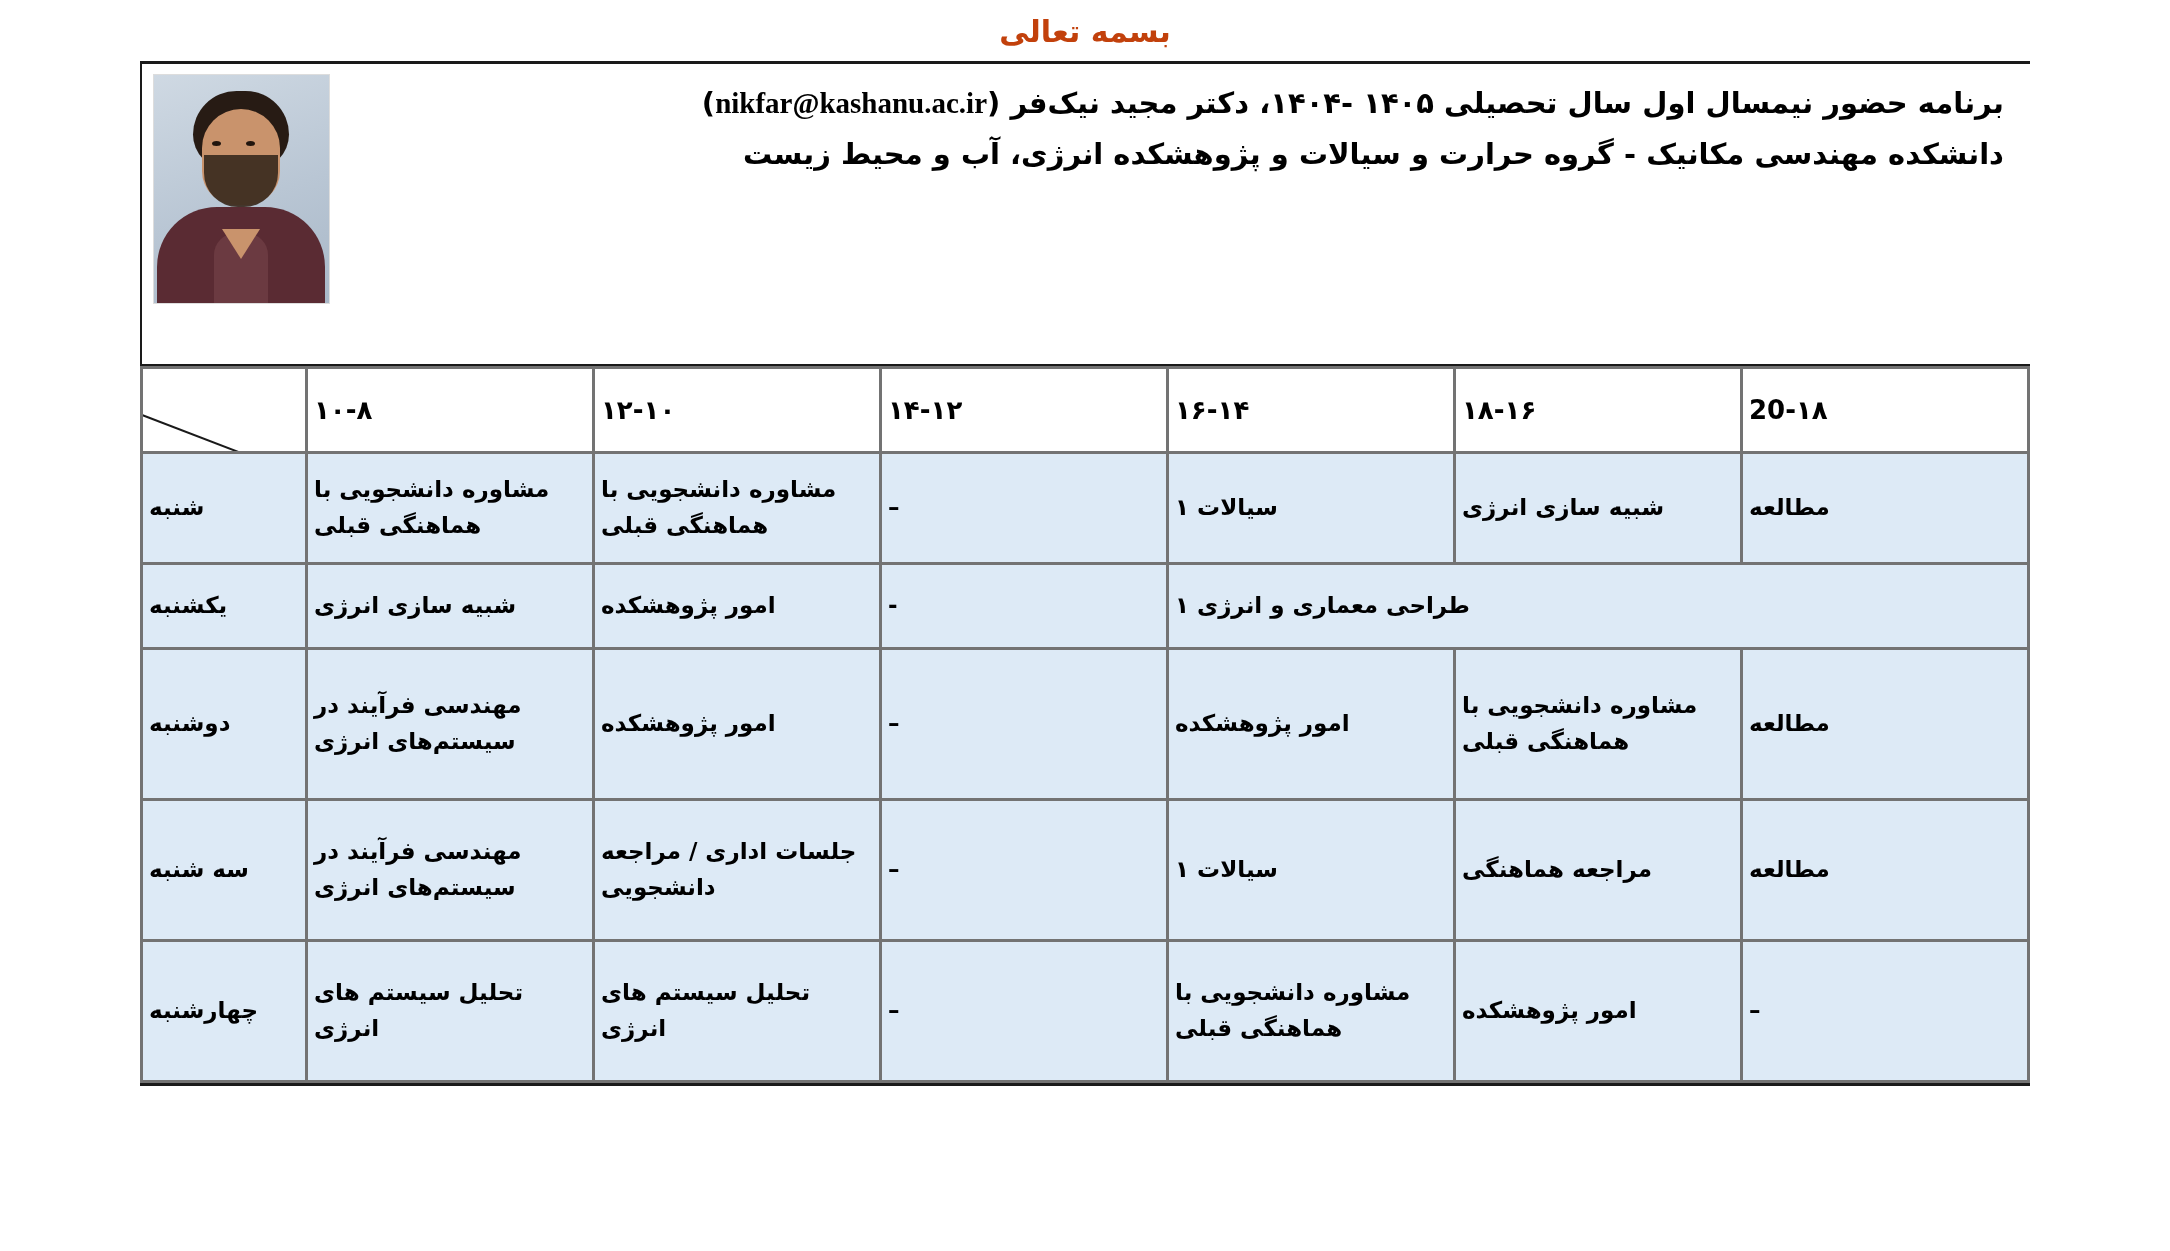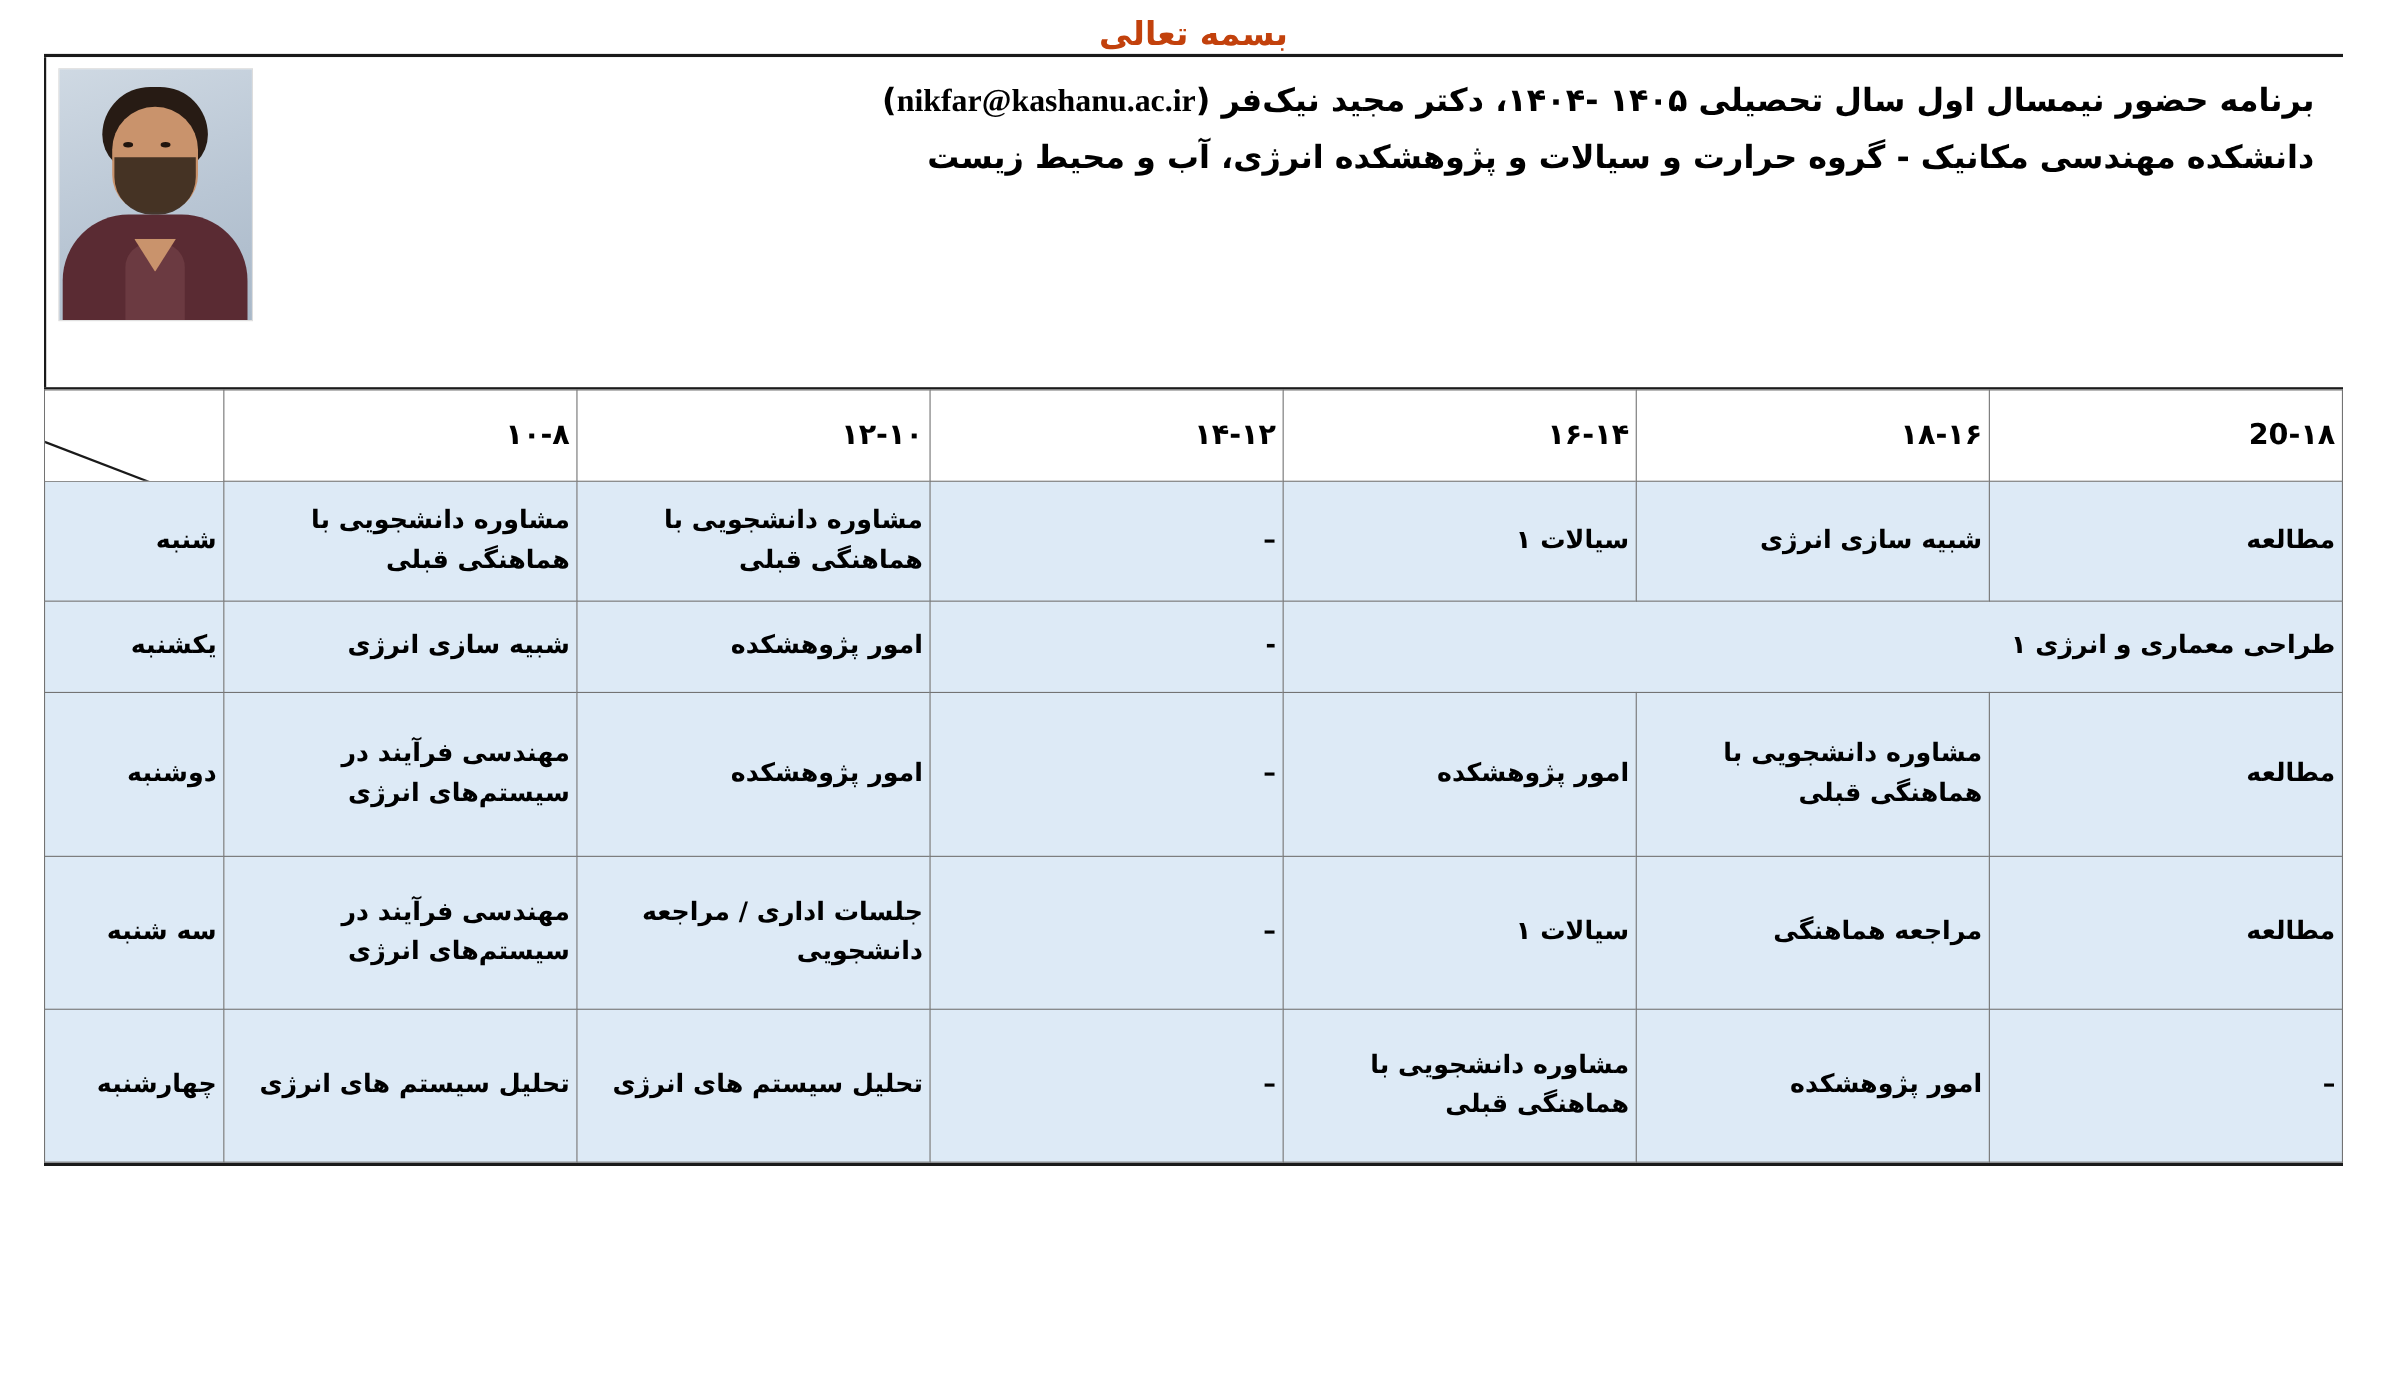--- a/index.html
+++ b/index.html
@@ -19,22 +19,22 @@
   }
   .bismillah {
     text-align: center;
     font-size: 30px;
     font-weight: bold;
     color: #c2410c;
     padding-top: 14px;
     letter-spacing: 0px;
   }
   .sheet {
-    width: 2090px;
-    margin: 0 auto;
+    width: 1890px;
+    margin: 12px auto;
     border-top: 3px solid #1a1a1a;
     border-bottom: 3px solid #1a1a1a;
     box-sizing: border-box;
   }
   
   .header {
     display: flex;
     flex-direction: row;
     align-items: stretch;
     border-bottom: 2px solid #1a1a1a;
@@ -145,22 +145,22 @@
     clip-path: polygon(50% 100%, 0 0, 100% 0);
   }
   
   table.schedule {
     width: 100%;
     border-collapse: collapse;
     direction: rtl;
     table-layout: fixed;
   }
   table.schedule td, table.schedule th {
-    border: 1px solid #737373;
-    text-align: right;
+    border: 3px solid #737373;
+    text-align: left;
     vertical-align: middle;
     font-size: 23px;
     font-weight: bold;
     padding: 10px 6px;
     line-height: 1.55;
     background: #ddeaf6;
     color: #000;
   }
   table.schedule tr.head td {
     background: #ffffff;

